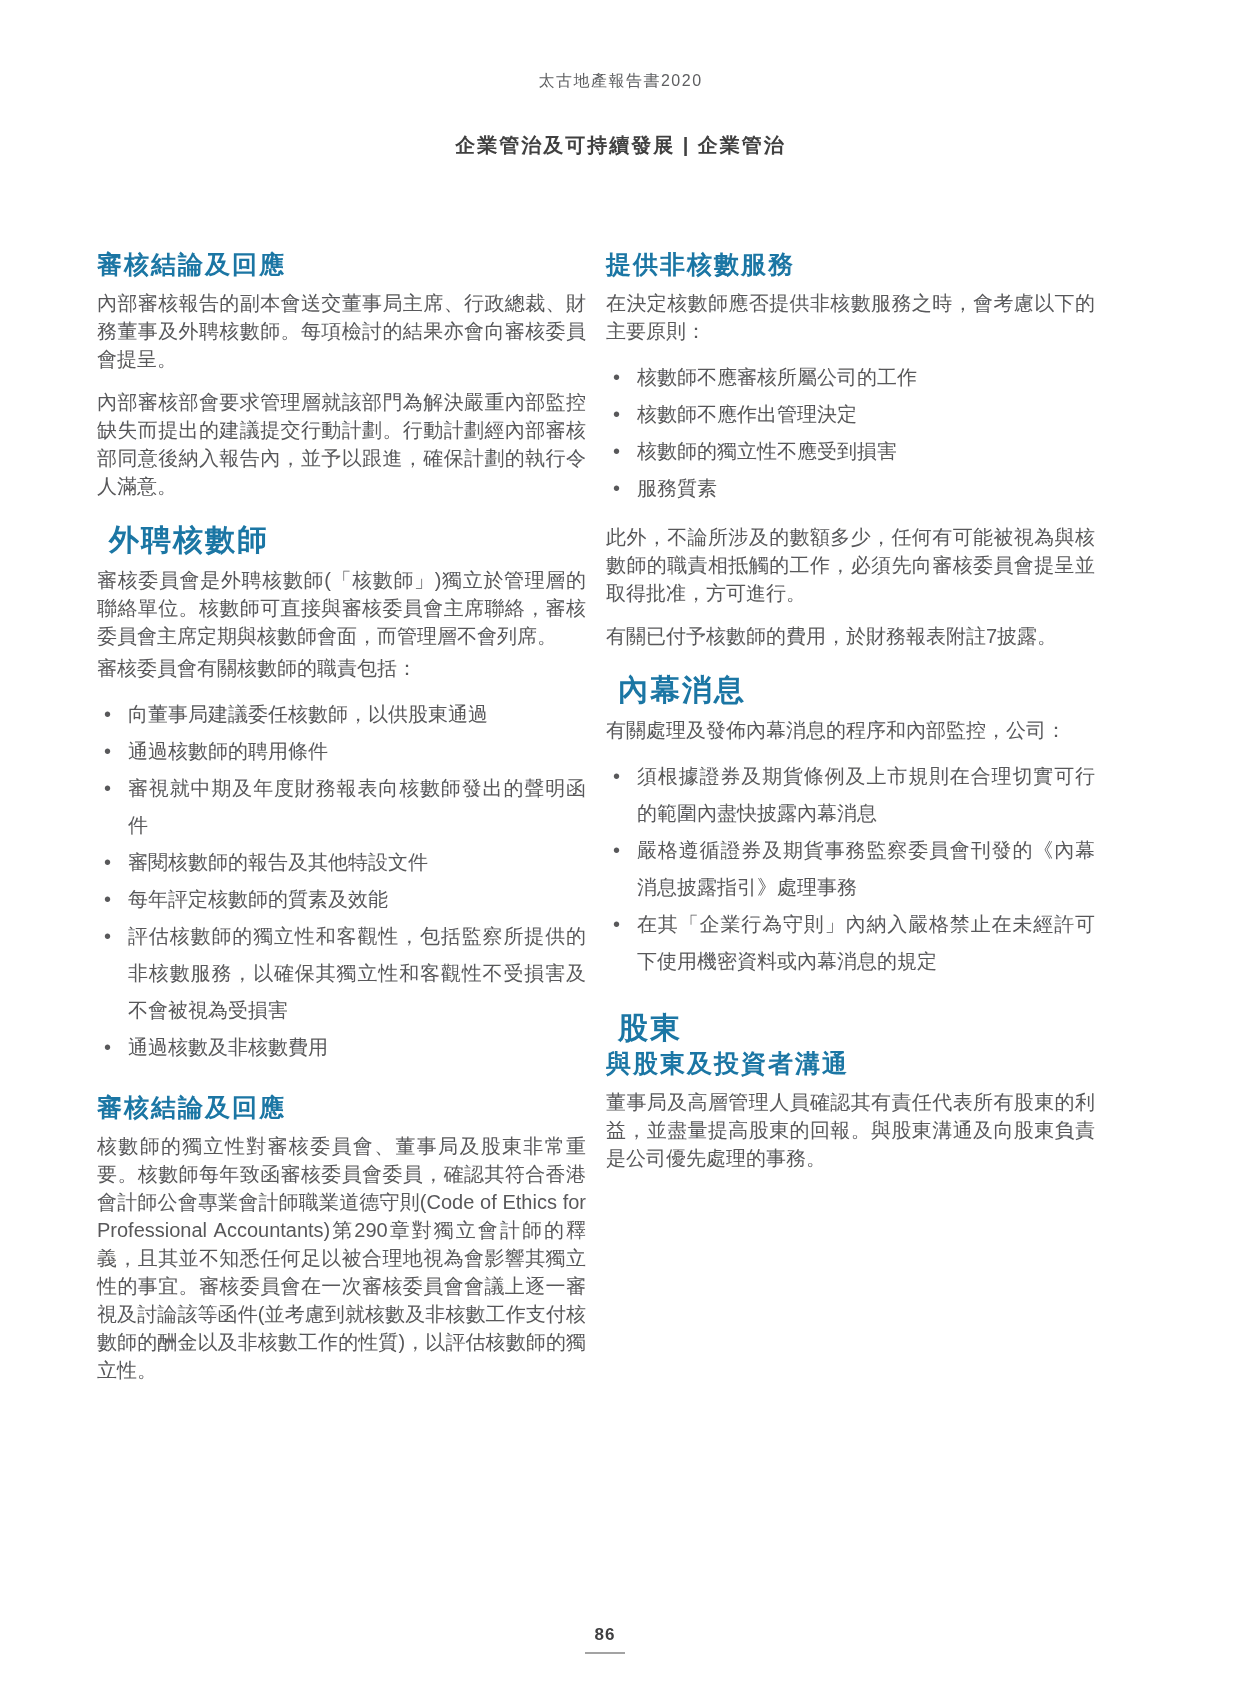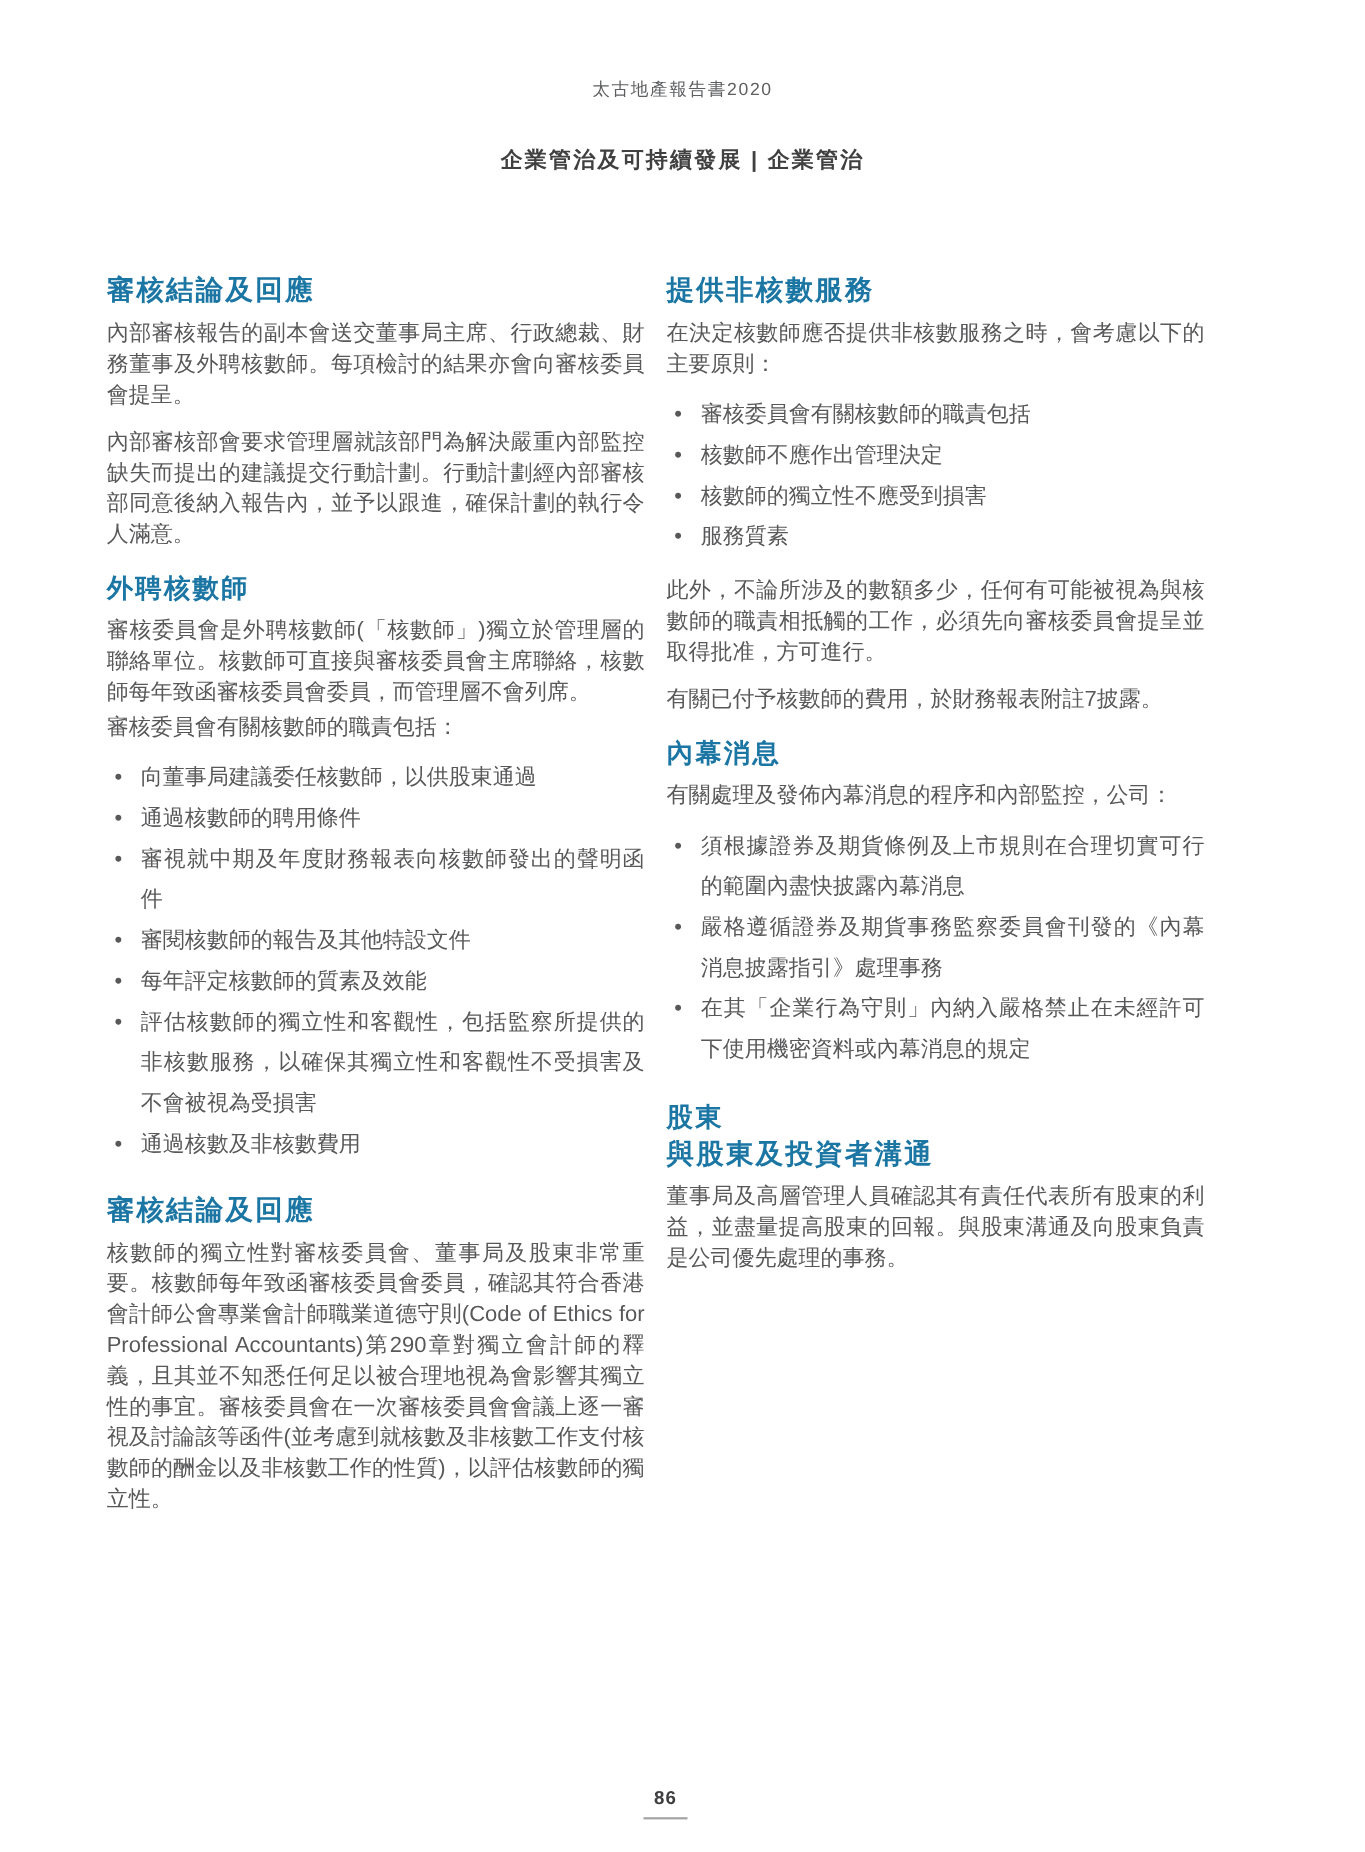--- a/index.html
+++ b/index.html
@@ -28,25 +28,25 @@
   }
   .columns {
     margin: 90px 0 0 97px;
     width: 1016px;
     display: flex;
     gap: 20px;
   }
   .col { width: 489px; }
 
   h2.sec-xl {
-    font-size: 24px;
+    font-size: 30px;
     font-weight: bold;
     color: #1b76a4;
     letter-spacing: 2px;
-    margin: 22px 0 8px 0;
+    margin: 22px 0 8px 12px;
     line-height: 1.2;
   }
   h3.sec-lg {
     font-size: 25px;
     font-weight: bold;
     color: #1b76a4;
     letter-spacing: 2px;
     margin: 0 0 10px 0;
     line-height: 1.2;
   }
@@ -105,21 +105,21 @@
 
 <div class="columns">
 
   <div class="col">
 
     <h3 class="sec-lg">審核結論及回應</h3>
     <p class="body">內部審核報告的副本會送交董事局主席、行政總裁、財務董事及外聘核數師。每項檢討的結果亦會向審核委員會提呈。</p>
     <p class="body">內部審核部會要求管理層就該部門為解決嚴重內部監控缺失而提出的建議提交行動計劃。行動計劃經內部審核部同意後納入報告內，並予以跟進，確保計劃的執行令人滿意。</p>
 
     <h2 class="sec-xl">外聘核數師</h2>
-    <p class="body tight">審核委員會是外聘核數師(「核數師」)獨立於管理層的聯絡單位。核數師可直接與審核委員會主席聯絡，核數師每年致函審核委員會委員，而管理層不會列席。</p>
+    <p class="body tight">審核委員會是外聘核數師(「核數師」)獨立於管理層的聯絡單位。核數師可直接與審核委員會主席聯絡，審核委員會主席定期與核數師會面，而管理層不會列席。</p>
     <p class="body intro">審核委員會有關核數師的職責包括：</p>
     <ul class="bullets">
       <li>向董事局建議委任核數師，以供股東通過</li>
       <li>通過核數師的聘用條件</li>
       <li>審視就中期及年度財務報表向核數師發出的聲明函件</li>
       <li>審閱核數師的報告及其他特設文件</li>
       <li>每年評定核數師的質素及效能</li>
       <li>評估核數師的獨立性和客觀性，包括監察所提供的非核數服務，以確保其獨立性和客觀性不受損害及不會被視為受損害</li>
       <li>通過核數及非核數費用</li>
     </ul>
@@ -127,21 +127,21 @@
     <h3 class="sec-lg" style="margin-top:26px;">審核結論及回應</h3>
     <p class="body">核數師的獨立性對審核委員會、董事局及股東非常重要。核數師每年致函審核委員會委員，確認其符合香港會計師公會專業會計師職業道德守則(Code of Ethics for Professional Accountants)第290章對獨立會計師的釋義，且其並不知悉任何足以被合理地視為會影響其獨立性的事宜。審核委員會在一次審核委員會會議上逐一審視及討論該等函件(並考慮到就核數及非核數工作支付核數師的酬金以及非核數工作的性質)，以評估核數師的獨立性。</p>
 
   </div>
 
   <div class="col">
 
     <h3 class="sec-lg">提供非核數服務</h3>
     <p class="body intro">在決定核數師應否提供非核數服務之時，會考慮以下的主要原則：</p>
     <ul class="bullets">
-      <li>審核委員會有關核數師的職責包括</li>
+      <li>核數師不應審核所屬公司的工作</li>
       <li>核數師不應作出管理決定</li>
       <li>核數師的獨立性不應受到損害</li>
       <li>服務質素</li>
     </ul>
     <p class="body">此外，不論所涉及的數額多少，任何有可能被視為與核數師的職責相抵觸的工作，必須先向審核委員會提呈並取得批准，方可進行。</p>
     <p class="body">有關已付予核數師的費用，於財務報表附註7披露。</p>
 
     <h2 class="sec-xl">內幕消息</h2>
     <p class="body intro">有關處理及發佈內幕消息的程序和內部監控，公司：</p>
     <ul class="bullets">

